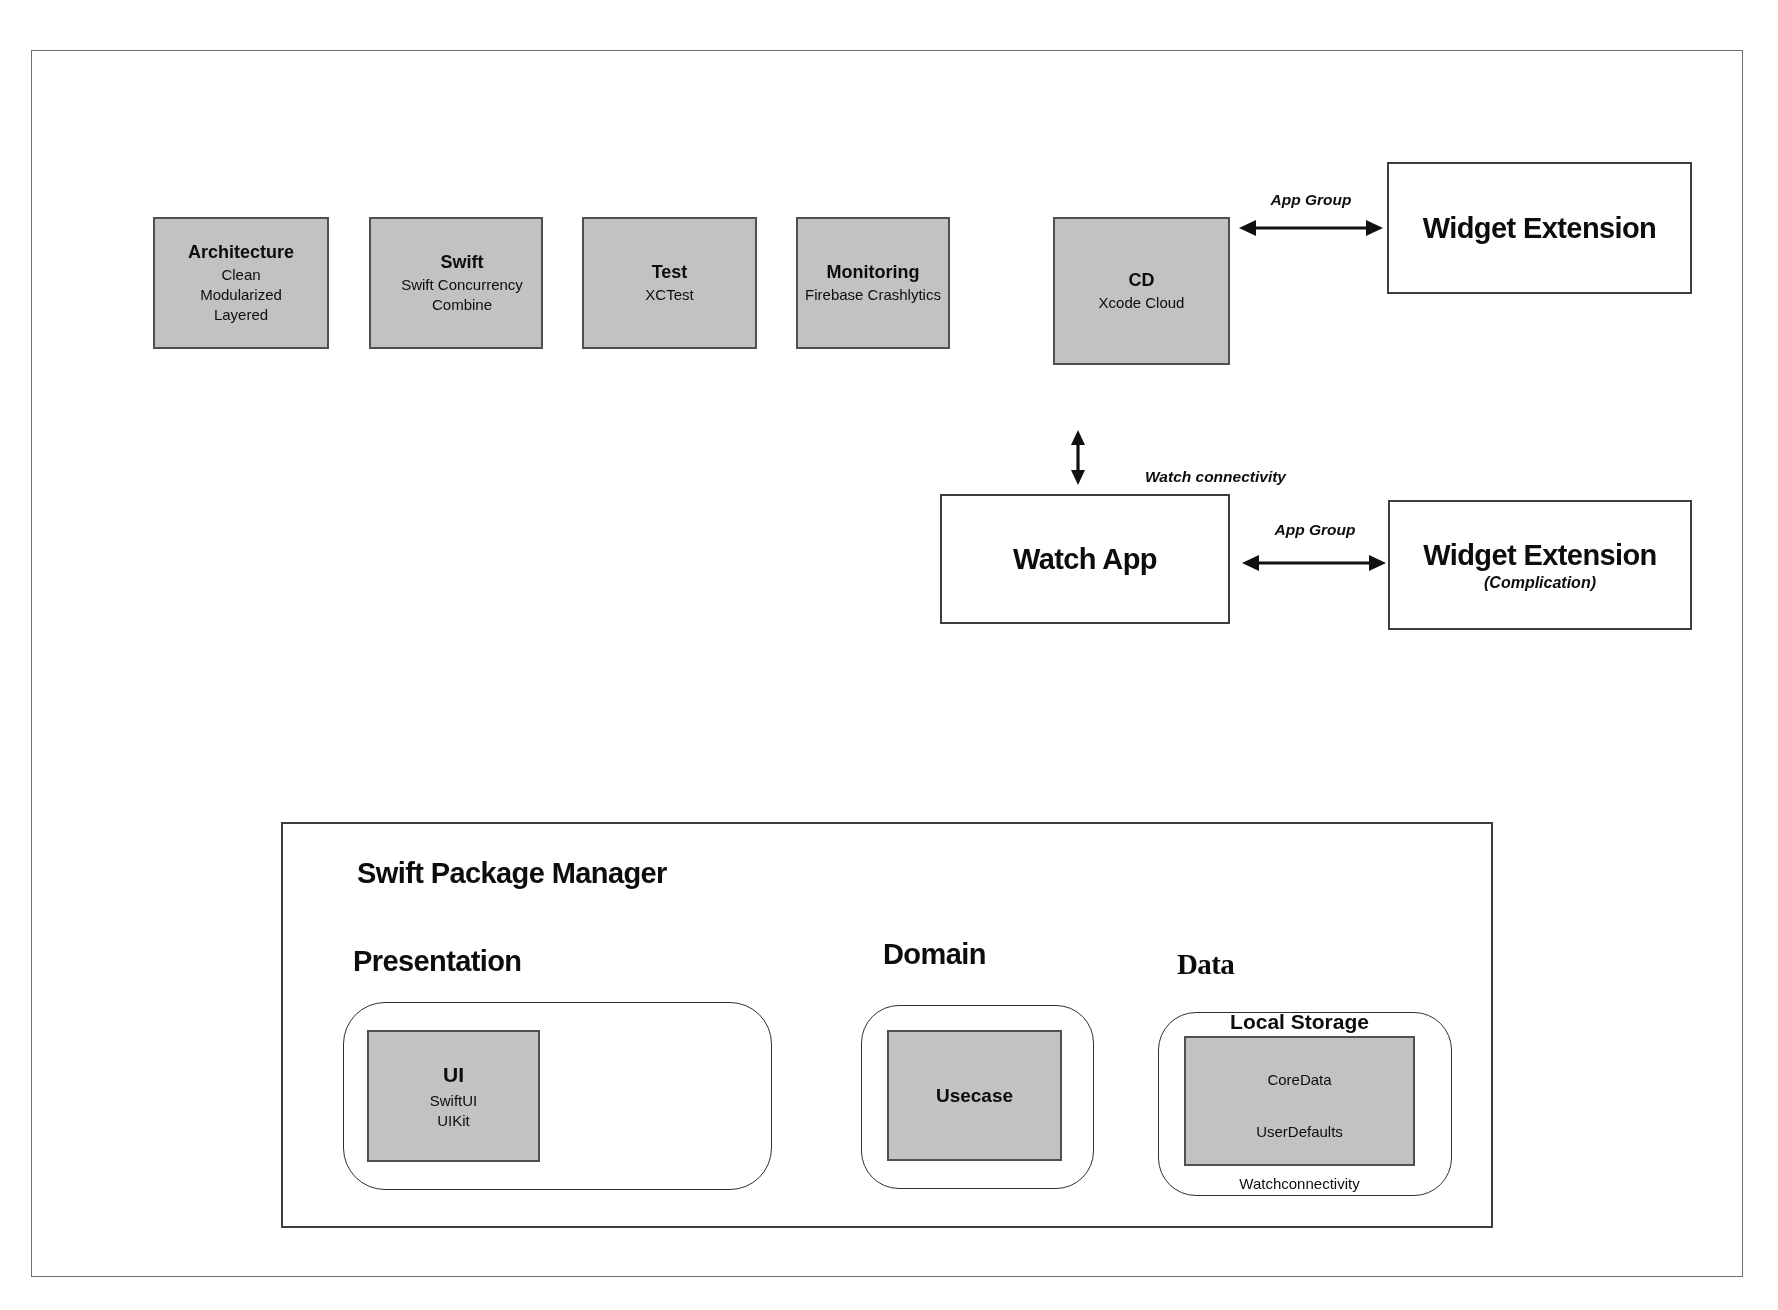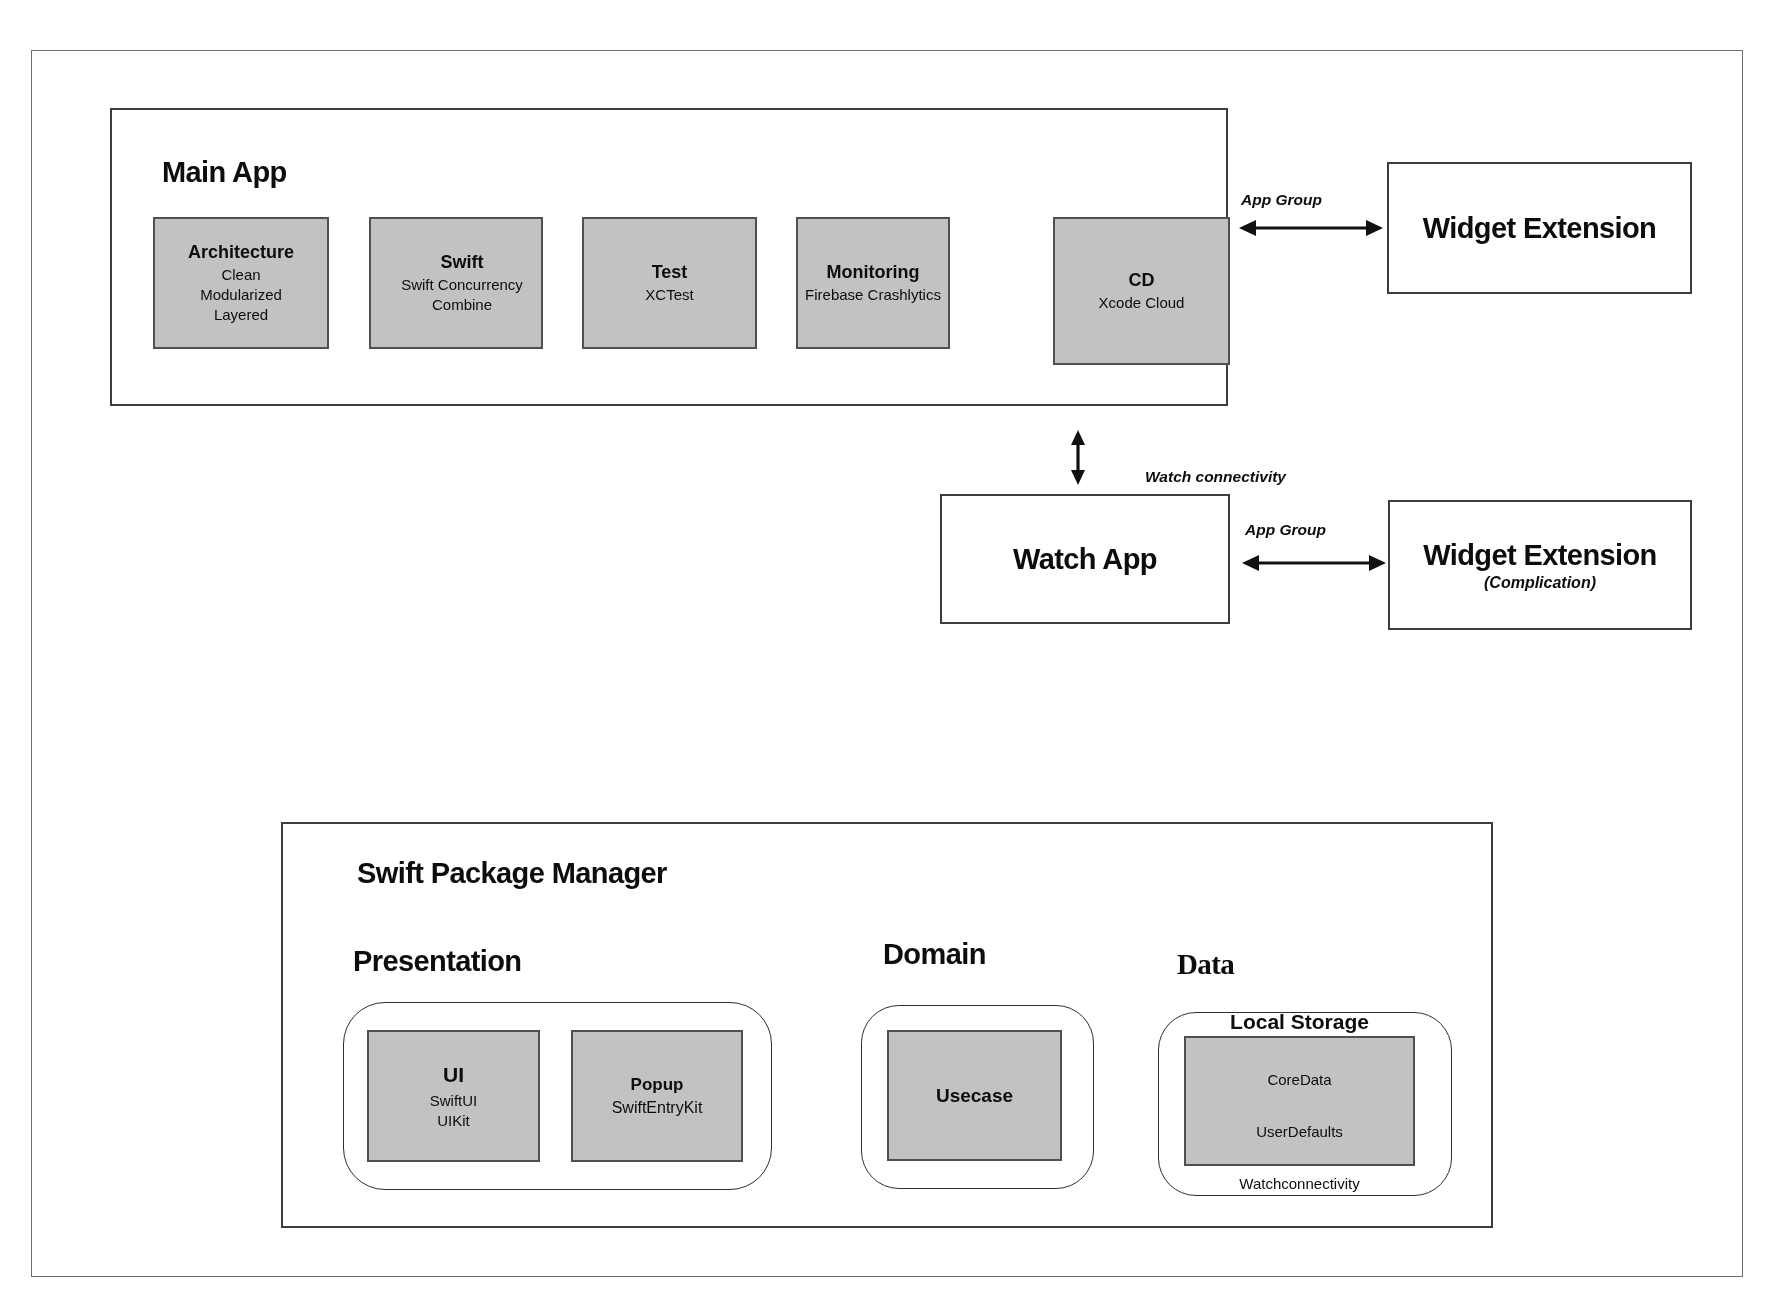--- a/index.html
+++ b/index.html
@@ -55,39 +55,36 @@
     border-radius: 42px;
     background: #ffffff;
     box-sizing: border-box;
   }
   .conn-label {
     font-size: 15.5px;
     font-weight: 700;
     font-style: italic;
     white-space: nowrap;
   }
-  .center { }
+  .center { text-align: center; }
   .sub-italic {
     font-size: 16px;
     font-weight: 700;
     font-style: italic;
     margin-top: 2px;
   }
   svg.arrow { display: block; }
 </style>
 </head>
 <body>
 
 <div class="canvas">
 
   <div class="abs frame" style="left:31px; top:50px; width:1710px; height:1225px;"></div>
 
-  <div class="abs box align-free" style="left:110px; top:108px; width:1118px; height:298px;">
-    <div class="big-label" style="position:absolute; left:50px; top:46px;">Main App</div>
-  </div>
 
   <div class="abs gcard" style="left:153px; top:217px; width:176px; height:132px;">
     <div class="t">Architecture</div>
     <div class="ln">Clean</div>
     <div class="ln">Modularized</div>
     <div class="ln">Layered</div>
   </div>
 
   <div class="abs gcard" style="left:369px; top:217px; width:174px; height:132px;padding-left:12px;">
     <div class="t">Swift</div>
@@ -155,24 +152,20 @@
   <div class="abs round-group" style="left:343px; top:1002px; width:429px; height:188px;"></div>
   <div class="abs round-group" style="left:861px; top:1005px; width:233px; height:184px; border-radius:38px;"></div>
   <div class="abs round-group" style="left:1158px; top:1012px; width:294px; height:184px; border-radius:38px;"></div>
 
   <div class="abs gcard" style="left:367px; top:1030px; width:173px; height:132px;">
     <div class="t-lg">UI</div>
     <div class="ln">SwiftUI</div>
     <div class="ln">UIKit</div>
   </div>
 
-  <div class="abs gcard" style="left:571px; top:1030px; width:172px; height:132px;">
-    <div class="t-md">Popup</div>
-    <div class="ln-md">SwiftEntryKit</div>
-  </div>
 
   <div class="abs gcard" style="left:887px; top:1030px; width:175px; height:131px;">
     <div class="t" style="font-size:19px;">Usecase</div>
   </div>
 
   <div class="abs gcard" style="left:1184px; top:1036px; width:231px; height:130px;gap:32px;">
     <div class="t-lg">Local Storage</div>
     <div class="ln">CoreData</div>
     <div class="ln">UserDefaults</div>
     <div class="ln">Watchconnectivity</div>

